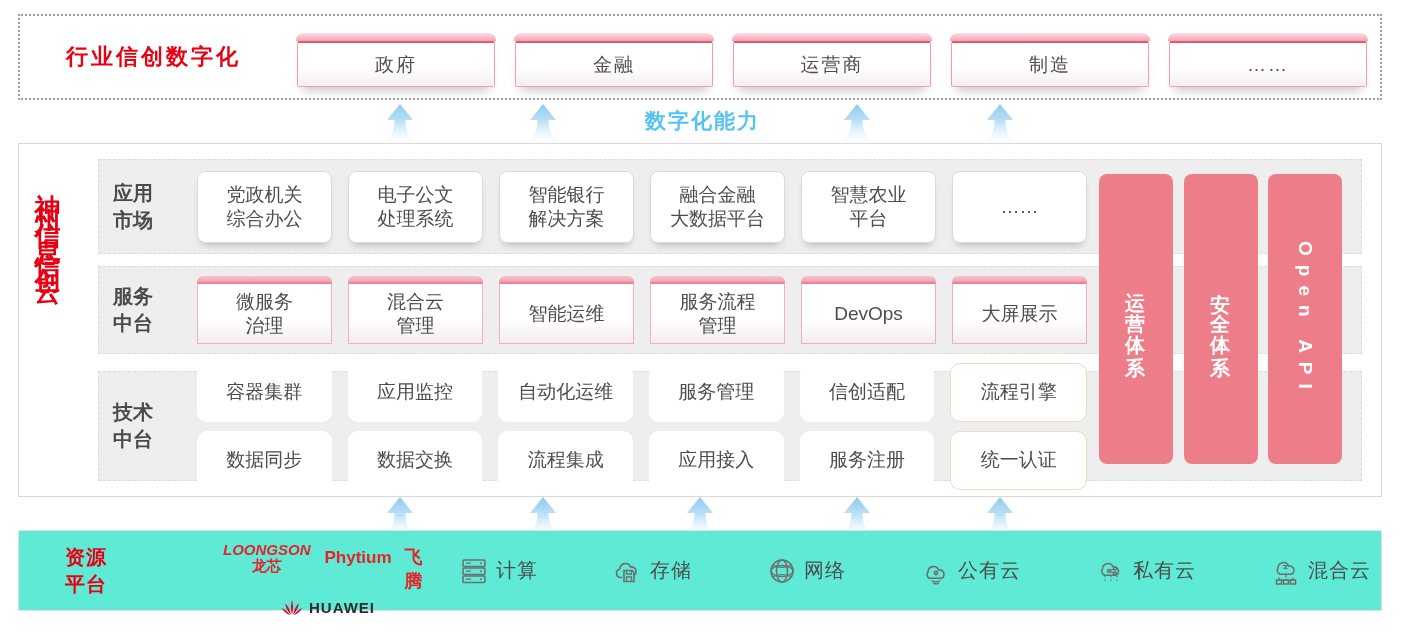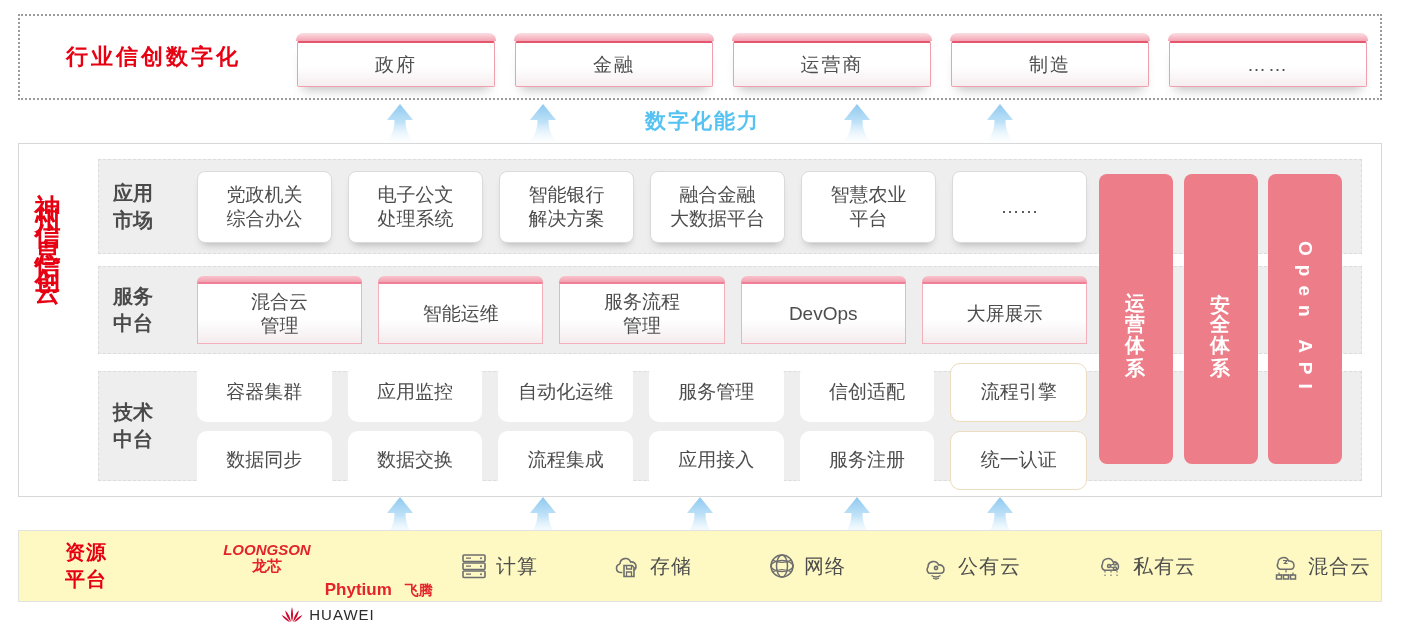--- a/index.html
+++ b/index.html
@@ -60,33 +60,33 @@
   .pillar{position:absolute;top:30px;width:74px;height:290px;background:#ed7e89;border-radius:8px;
     display:flex;align-items:center;justify-content:center;
     writing-mode:vertical-rl;color:#fff;font-weight:bold;}
   .pillar.cn{text-orientation:upright;font-size:20px;letter-spacing:21px;}
   .pillar.en{font-size:19px;letter-spacing:9px;}
   .pillar-1{left:1080px;}
   .pillar-2{left:1165px;}
   .pillar-3{left:1249px;}
 
   
-  .res-band{position:absolute;left:18px;top:530px;width:1364px;height:72px;
-    background:#fef9c3;border:1px solid #e2e2e2;box-sizing:border-box;}
+  .res-band{position:absolute;left:18px;top:530px;width:1364px;height:81px;
+    background:#5eead4;border:1px solid #e2e2e2;box-sizing:border-box;}
   .res-title{position:absolute;left:46px;top:0;height:100%;display:flex;align-items:center;
     color:#e60012;font-size:20px;font-weight:bold;line-height:1.35;white-space:pre-line;letter-spacing:1px;}
   .vendors{position:absolute;left:204px;top:10px;width:210px;display:flex;flex-direction:column;align-items:center;}
   .vrow1{display:flex;align-items:flex-start;gap:14px;}
   .loongson{display:flex;flex-direction:column;align-items:center;color:#e3242b;}
   .loongson .l1{font-size:15px;font-weight:900;font-style:italic;letter-spacing:0px;}
   .loongson .l2{font-size:15px;font-weight:bold;margin-top:-1px;}
   .phytium{color:#e3242b;font-weight:bold;font-size:17px;margin-top:4px;display:flex;align-items:baseline;gap:13px;}
-  .phytium .cn{font-size:14px;margin-top:37px;}
+  .phytium .cn{font-size:18px;}
   .huawei{display:flex;align-items:center;gap:6px;margin-top:6px;}
-  .huawei .hw-text{font-size:15px;font-weight:normal;color:#2b2b2b;letter-spacing:1px;}
+  .huawei .hw-text{font-size:15px;font-weight:bold;color:#2b2b2b;letter-spacing:1px;}
   .res-items{position:absolute;left:440px;top:0;width:912px;height:100%;
     display:flex;justify-content:space-between;align-items:center;}
   .res-item{display:flex;align-items:center;gap:7px;}
   .res-item .rlabel{font-size:20px;color:#4d4d4d;letter-spacing:1px;}
   .res-item svg{display:block;}
 
   .hidden-defs{position:absolute;width:0;height:0;overflow:hidden;}
 </style>
 </head>
 <body>
@@ -162,20 +162,22 @@
 平台</div>
           <div class="tile app-tile">……</div>
         </div>
         <div class="pillar-space"></div>
       </div>
 
       <div class="prow prow-2">
         <div class="plabel">服务
 中台</div>
         <div class="pboxes">
+          <div class="tile svc-tile">微服务
+治理</div>
           <div class="tile svc-tile">混合云
 管理</div>
           <div class="tile svc-tile">智能运维</div>
           <div class="tile svc-tile">服务流程
 管理</div>
           <div class="tile svc-tile">DevOps</div>
           <div class="tile svc-tile">大屏展示</div>
         </div>
         <div class="pillar-space"></div>
       </div>

